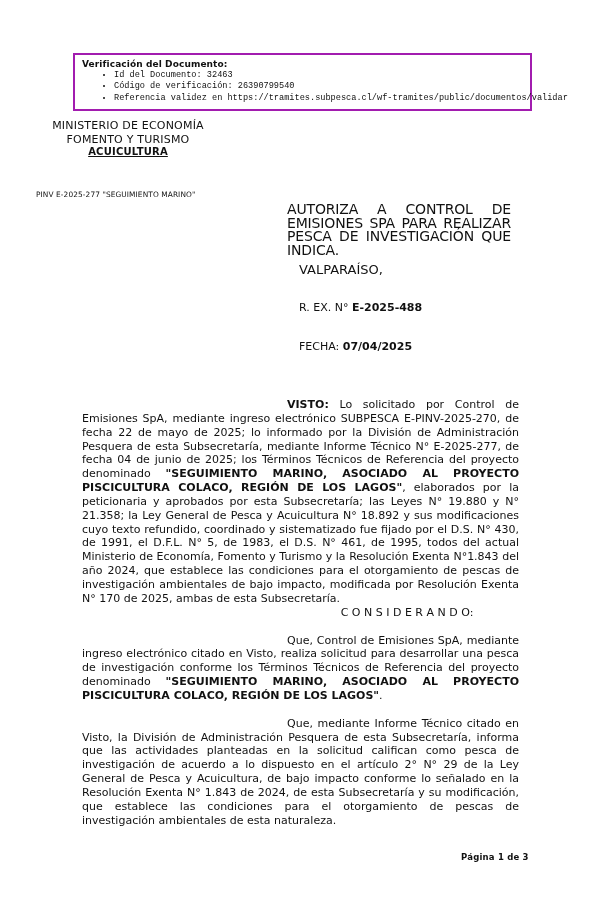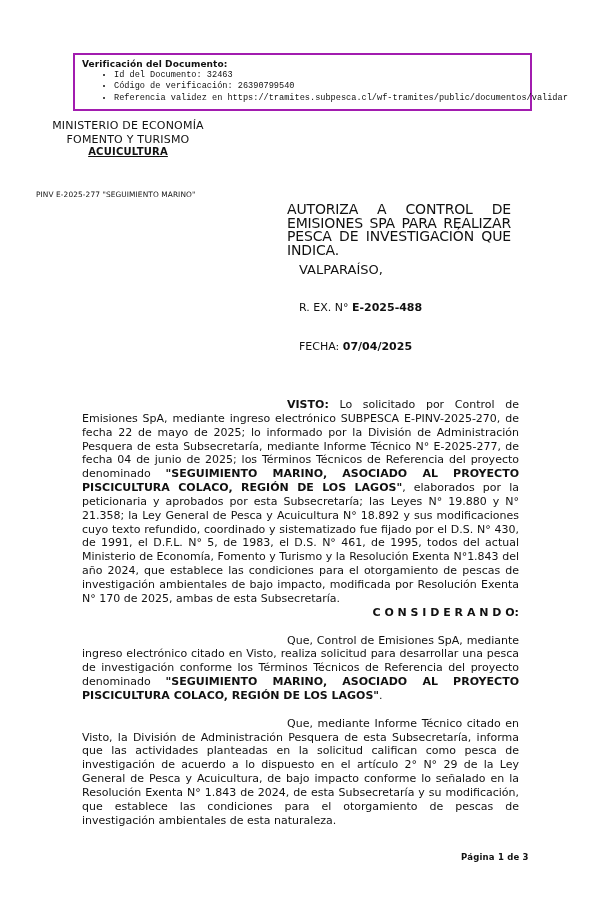--- a/index.html
+++ b/index.html
@@ -50,22 +50,22 @@
   .bold { font-weight: bold; }
 
   
   .doc-body {
     position: absolute; left: 82px; top: 398px;
     width: 437px; font-size: 11px; line-height: 13.85px;
     text-align: justify;
   }
   .doc-body p { margin: 0; text-indent: 205px; }
   .considerando {
-    font-weight: bold; padding-left: 213px;
-    text-align: right; line-height: 13.85px;
+    font-weight: normal; padding-left: 213px;
+    text-align: center; line-height: 13.85px;
   }
   .sp { height: 14px; }
 
   
   .page-footer {
     position: absolute; left: 461px; top: 852px;
     font-size: 8.5px; font-weight: bold; letter-spacing: 0.2px; text-align: center;
   }
 </style>
 </head>

